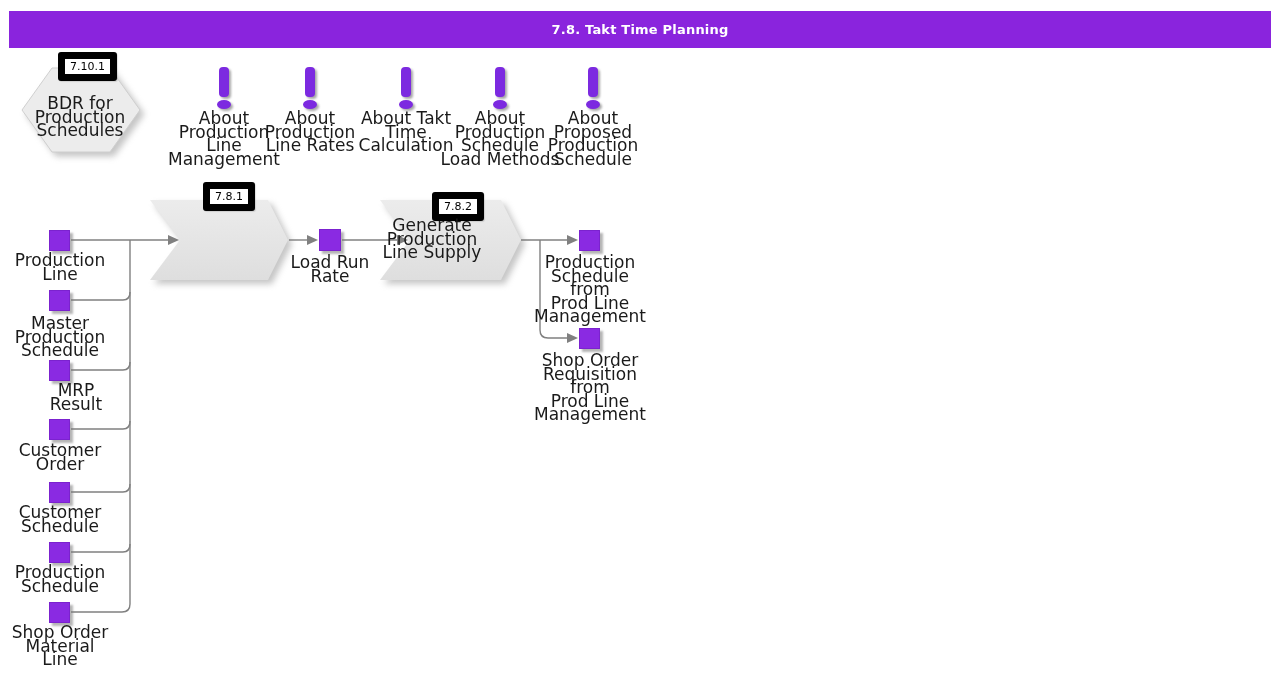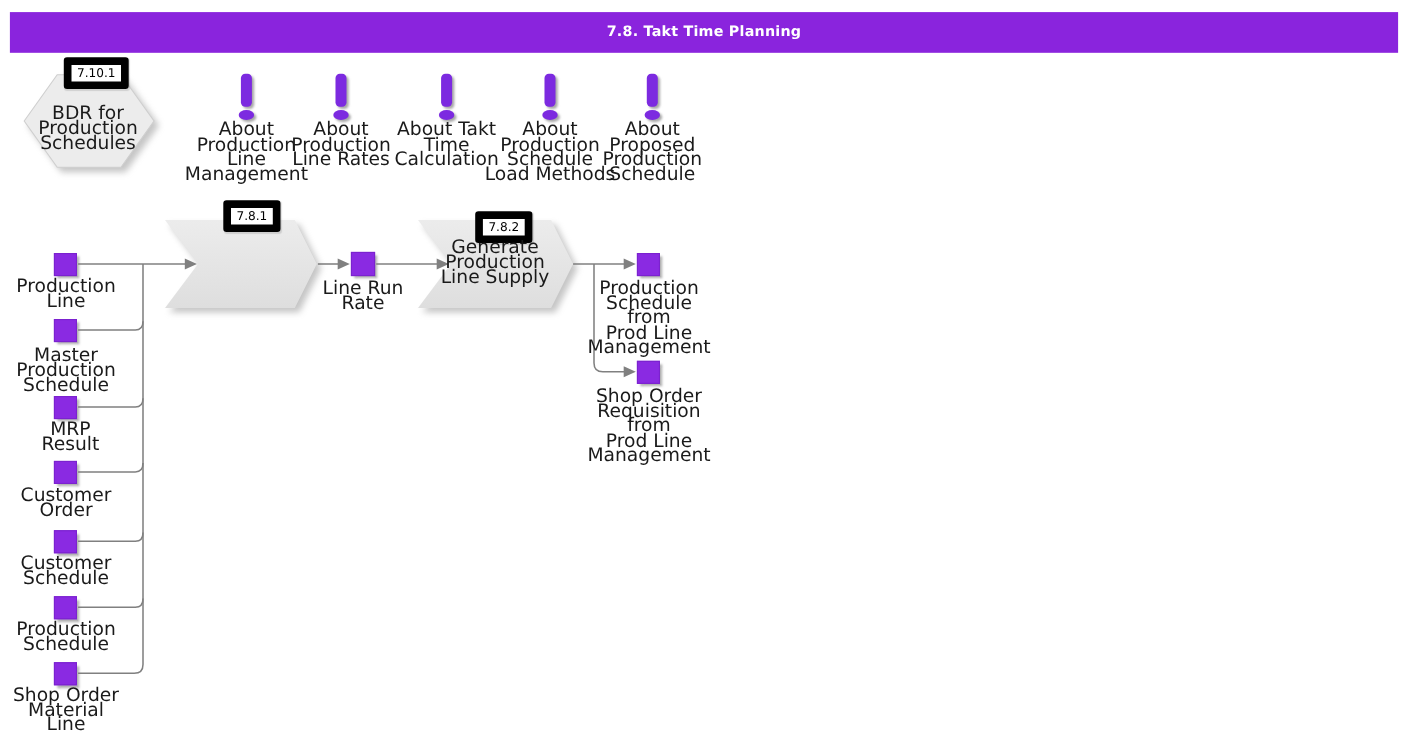--- a/index.html
+++ b/index.html
@@ -118,21 +118,21 @@
 
   <div class="sq" style="left:49px;top:230px"></div>
   <div class="lbl" style="left:0px;top:254px;width:120px">Production
 Line</div>
 
   <div class="sq" style="left:49px;top:290px"></div>
   <div class="lbl" style="left:0px;top:317px;width:120px">Master Production
 Schedule</div>
 
   <div class="sq" style="left:49px;top:360px"></div>
-  <div class="lbl" style="left:4px;top:384px;width:120px">MRP
+  <div class="lbl" style="left:16px;top:384px;width:120px">MRP
 Result</div>
 
   <div class="sq" style="left:49px;top:419px"></div>
   <div class="lbl" style="left:0px;top:444px;width:120px">Customer
 Order</div>
 
   <div class="sq" style="left:49px;top:482px"></div>
   <div class="lbl" style="left:0px;top:506px;width:120px">Customer
 Schedule</div>
 
@@ -150,28 +150,28 @@
       <linearGradient id="gradChev" x1="0" y1="0" x2="0" y2="1">
         <stop offset="0" stop-color="#ececec"></stop>
           <stop offset="1" stop-color="#dedede"></stop>
       </linearGradient>
     </defs>
     <polygon class="chev" points="5,5 123,5 143,45 123,85 5,85 35,45"></polygon>
   </svg>
   <div class="badge" style="left:203px;top:182px">7.8.1</div>
 
   <div class="sq" style="left:319px;top:229px;width:22px;height:22px"></div>
-  <div class="lbl" style="left:290px;top:256px;width:80px">Line Run
+  <div class="lbl" style="left:290px;top:256px;width:80px">Load Run
 Rate</div>
 
   <svg class="shape" style="left:375px;top:195px" width="160" height="95" viewBox="0 0 160 95">
     <polygon class="chev" points="5,5 126,5 146,45 126,85 5,85 35,45"></polygon>
   </svg>
   <div class="badge" style="left:432px;top:192px">7.8.2</div>
-  <div class="lbl" style="left:390px;top:219px;width:120px">Generate
+  <div class="lbl" style="left:372px;top:219px;width:120px">Generate
 Production
 Line Supply</div>
 
   <div class="sq" style="left:579px;top:230px"></div>
   <div class="lbl" style="left:534px;top:256px;width:112px">Production
 Schedule from
 Prod Line
 Management</div>
 
   <div class="sq" style="left:579px;top:328px"></div>

